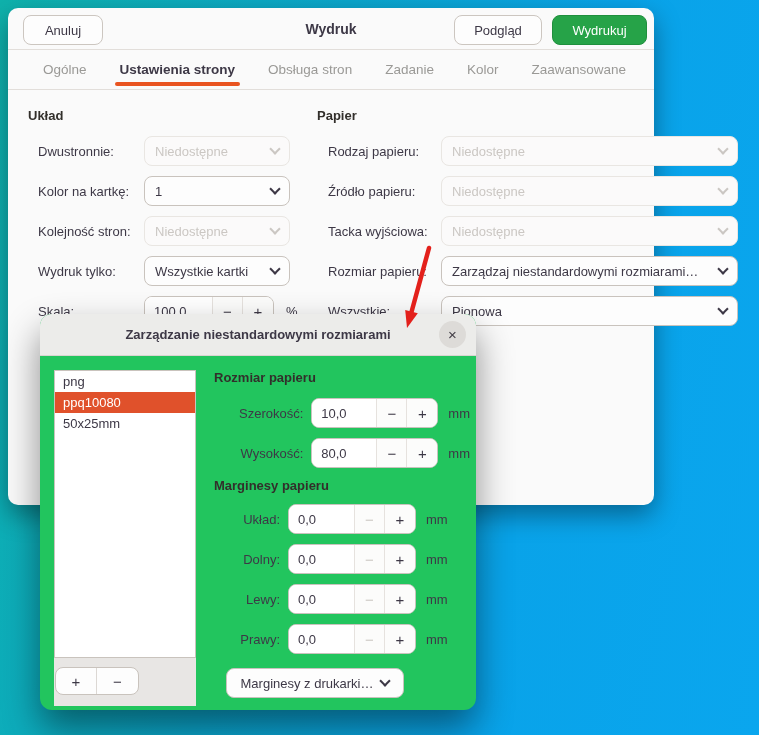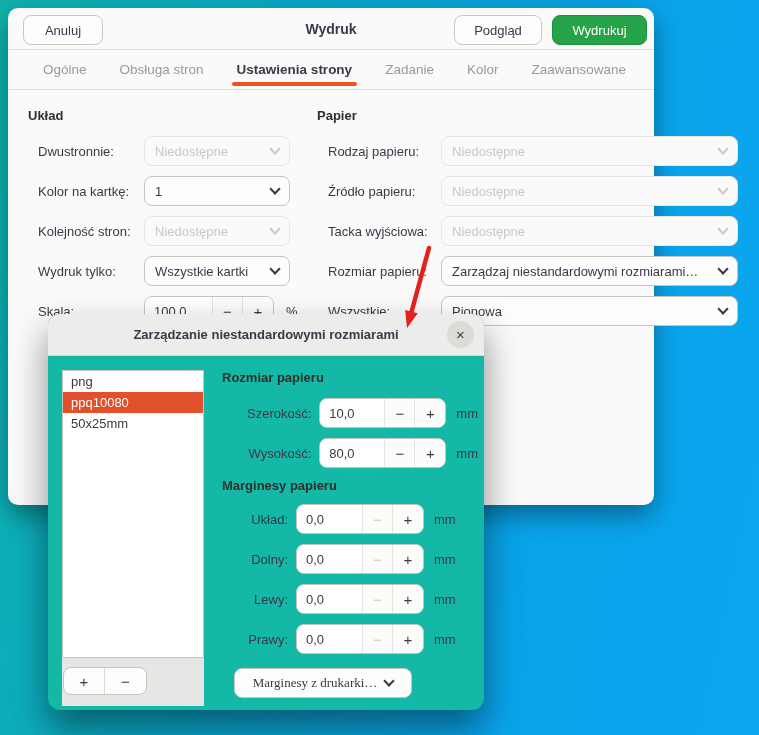--- a/index.html
+++ b/index.html
@@ -70,22 +70,22 @@
   }
   .spin-val { flex:1; display:flex; align-items:center; padding-left:9px; border-right:1px solid #e6e2de; background:#fff; }
   .sbtn { width:30px; flex:none; display:flex; align-items:center; justify-content:center; font-size:15px; color:#3d3846; background:#fcfcfb; }
   .sbtn.minus { border-right:1px solid #e6e2de; }
   .sbtn.off { color:#ccc8c4; }
   .w130 { width:130px; } .w128 { width:128px; }
   .unit { margin-left:12px; font-size:13px; }
 
   
   .dialog {
-    position:absolute; left:48px; top:314px; width:436px; height:396px;
-    background:#14b8a6; border-radius:12px;
+    position:absolute; left:40px; top:314px; width:436px; height:396px;
+    background:#22c55e; border-radius:12px;
     box-shadow:0 18px 36px rgba(0,0,0,.45); z-index:2;
   }
   .dlg-titlebar {
     position:relative; height:42px; background:#ececea; border-bottom:1px solid #d9d5d1;
     border-radius:12px 12px 0 0;
     display:flex; align-items:center; justify-content:center;
   }
   .dlg-title { font-weight:bold; font-size:13px; }
   .dlg-close {
     position:absolute; right:10px; top:7px; width:27px; height:27px; border-radius:50%;
@@ -113,41 +113,41 @@
   .dlg-heading.margins { margin-top:8px; margin-bottom:10px; }
   .drow { display:flex; align-items:center; height:30px; margin-bottom:10px; font-size:13px; }
   .dlbl { text-align:right; margin-right:8px; white-space:nowrap; }
   .drow.size .dlbl { width:90px; }
   .drow.marg .dlbl { width:66px; }
   .drow .unit { margin-left:10px; }
 
   .printer-margins {
     position:absolute; left:186px; top:354px; width:178px; height:30px;
     border:1px solid #c9c3bd; border-radius:8px; background:#fdfdfd;
-    display:flex; align-items:center; justify-content:center; font-size:13px; white-space:nowrap;font-family:Liberation Serif, serif;
+    display:flex; align-items:center; justify-content:center; font-size:13px; white-space:nowrap;
   }
 
   .arrow-svg { position:absolute; left:390px; top:238px; width:60px; height:100px; z-index:3; pointer-events:none; }
 </style>
 </head>
 <body>
 
 <div class="window">
 
   <div class="header">
     <div class="btn btn-cancel">Anuluj</div>
     <div class="win-title">Wydruk</div>
     <div class="btn btn-preview">Podgląd</div>
     <div class="btn btn-print">Wydrukuj</div>
   </div>
 
   <div class="tabs">
     <div class="tab">Ogólne</div>
+    <div class="tab active">Ustawienia strony</div>
     <div class="tab">Obsługa stron</div>
-    <div class="tab active">Ustawienia strony</div>
     <div class="tab">Zadanie</div>
     <div class="tab">Kolor</div>
     <div class="tab">Zaawansowane</div>
   </div>
 
   <div class="col col-left">
     <div class="col-heading">Układ</div>
 
     <div class="frow">
       <div class="flbl">Dwustronnie:</div>

